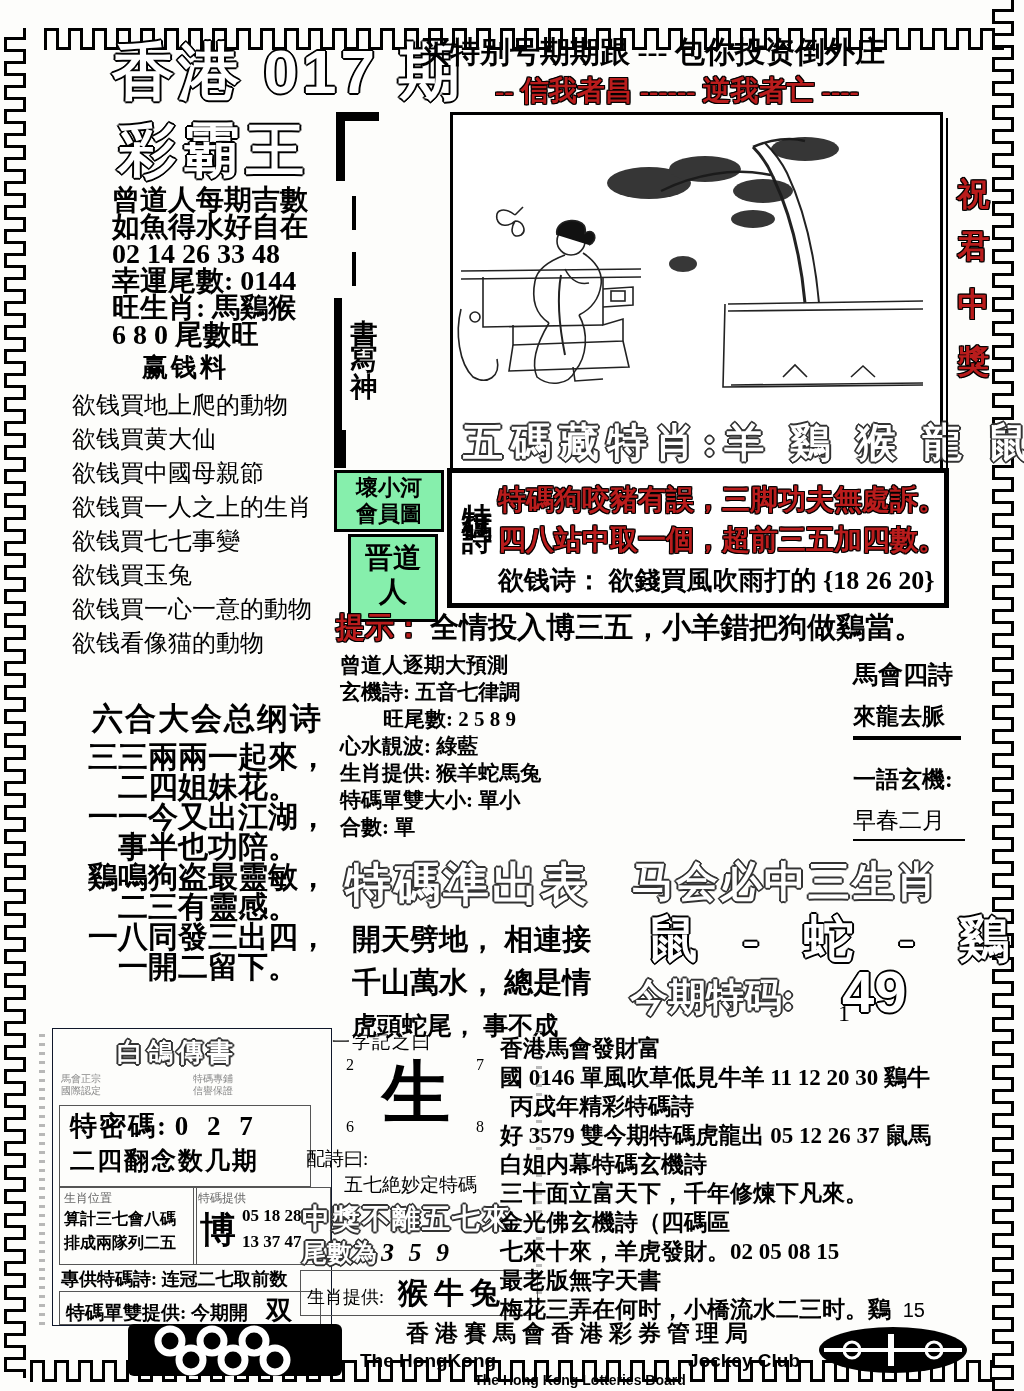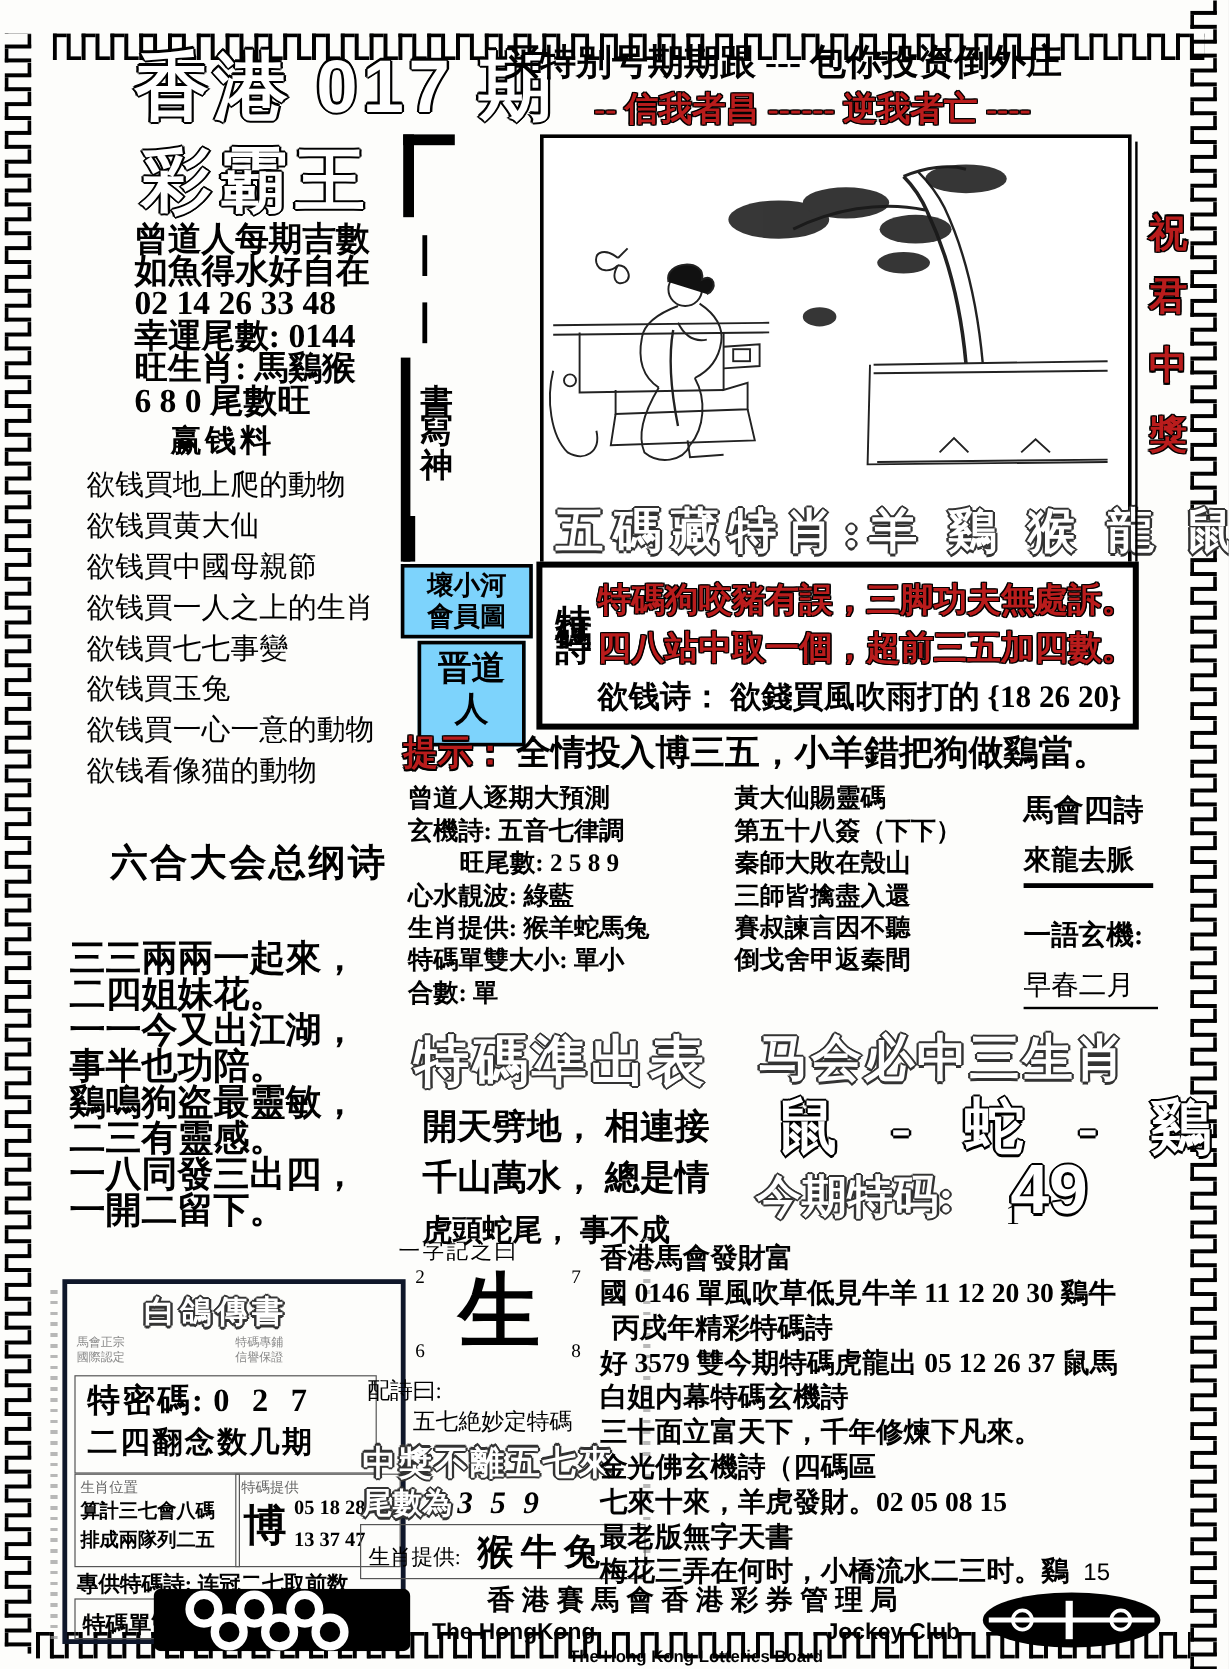--- a/index.html
+++ b/index.html
@@ -28,21 +28,21 @@
     background-repeat:repeat-x,repeat-x,repeat-x;}
   .wave-v{width:22px;
     background-image:
       repeating-linear-gradient(0deg,#000 0 12px,rgba(0,0,0,0) 12px 24px),
       repeating-linear-gradient(0deg,#000 0 12px,rgba(0,0,0,0) 12px 24px),
       repeating-linear-gradient(0deg,#000 0 3px,rgba(0,0,0,0) 3px 12px);
     background-size:3px 24px,3px 24px,100% 24px;
     background-position:0 0,100% 12px,0 0;
     background-repeat:repeat-y,repeat-y,repeat-y;}
   .vtext{writing-mode:vertical-rl;text-orientation:upright;}
-  .seal{border:3px solid #000;font-weight:bold;text-align:center;background:#7dd3fc;}
+  .seal{border:3px solid #000;font-weight:bold;text-align:center;background:#86efac;}
   .faintcol{background-image:repeating-linear-gradient(0deg,#9a9a9a 0 3px,rgba(0,0,0,0) 3px 9px);
             width:6px;opacity:.7;}
   .line{white-space:nowrap;}
 </style>
 </head>
 <body>
 
 <div class="page">
 
   <div class="abs wave-h" style="left:44px;top:28px;width:960px;"></div>
@@ -75,21 +75,21 @@
     <div class="line" style="font-size:24px;line-height:34px;">欲钱買黄大仙</div>
     <div class="line" style="font-size:24px;line-height:34px;">欲钱買中國母親節</div>
     <div class="line" style="font-size:24px;line-height:34px;">欲钱買一人之上的生肖</div>
     <div class="line" style="font-size:24px;line-height:34px;">欲钱買七七事變</div>
     <div class="line" style="font-size:24px;line-height:34px;">欲钱買玉兔</div>
     <div class="line" style="font-size:24px;line-height:34px;">欲钱買一心一意的動物</div>
     <div class="line" style="font-size:24px;line-height:34px;">欲钱看像猫的動物</div>
   </div>
 
   <div class="abs b line" style="left:92px;top:698px;font-size:31px;letter-spacing:2px;">六合大会总纲诗</div>
-  <div class="abs" style="left:58px;top:784px;width:300px;">
+  <div class="abs" style="left:58px;top:742px;width:300px;text-align:center;">
     <div class="b line" style="font-size:30px;line-height:30px;">三三兩兩一起來，</div>
     <div class="b line" style="font-size:30px;line-height:30px;">二四姐妹花。</div>
     <div class="b line" style="font-size:30px;line-height:30px;">一一今又出江湖，</div>
     <div class="b line" style="font-size:30px;line-height:30px;">事半也功陪。</div>
     <div class="b line" style="font-size:30px;line-height:30px;">鷄鳴狗盗最靈敏，</div>
     <div class="b line" style="font-size:30px;line-height:30px;">二三有靈感。</div>
     <div class="b line" style="font-size:30px;line-height:30px;">一八同發三出四，</div>
     <div class="b line" style="font-size:30px;line-height:30px;">一開二留下。</div>
   </div>
 
@@ -181,49 +181,41 @@
 
   <div class="abs" style="left:340px;top:652px;width:270px;">
     <div class="b line" style="font-size:21px;line-height:27px;">曾道人逐期大預測</div>
     <div class="b line" style="font-size:21px;line-height:27px;">玄機詩:  五音七律調</div>
     <div class="b line" style="font-size:21px;line-height:27px;padding-left:43px;">旺尾數:  2 5 8 9</div>
     <div class="b line" style="font-size:21px;line-height:27px;">心水靚波:  綠藍</div>
     <div class="b line" style="font-size:21px;line-height:27px;">生肖提供:  猴羊蛇馬兔</div>
     <div class="b line" style="font-size:21px;line-height:27px;">特碼單雙大小:  單小</div>
     <div class="b line" style="font-size:21px;line-height:27px;">合數:  單</div>
   </div>
-  <div class="abs" style="left:612px;top:652px;width:240px;">
-    <div class="b line" style="font-size:21px;line-height:27px;">黃大仙賜靈碼</div>
-    <div class="b line" style="font-size:21px;line-height:27px;">第五十八簽（下下）</div>
-    <div class="b line" style="font-size:21px;line-height:27px;">秦師大敗在殼山</div>
-    <div class="b line" style="font-size:21px;line-height:27px;">三師皆擒盡入還</div>
-    <div class="b line" style="font-size:21px;line-height:27px;">賽叔諫言因不聽</div>
-    <div class="b line" style="font-size:21px;line-height:27px;">倒戈舍甲返秦間</div>
-  </div>
   <div class="abs" style="left:853px;top:658px;width:130px;">
     <div class="b line" style="font-size:25px;">馬會四詩</div>
     <div class="b line" style="font-size:23px;margin-top:10px;border-bottom:4px solid #000;padding-bottom:4px;width:108px;">來龍去脈</div>
     <div class="b line" style="font-size:23px;margin-top:24px;">一語玄機:</div>
     <div class="line" style="font-size:23px;margin-top:10px;border-bottom:2px solid #000;padding-bottom:3px;width:112px;">早春二月</div>
   </div>
 
   <div class="abs otg line" style="left:345px;top:854px;font-size:46px;letter-spacing:3px;">特碼準出表</div>
   <div class="abs" style="left:352px;top:918px;width:270px;">
     <div class="b line" style="font-size:29px;line-height:43px;">開天劈地， 相連接</div>
     <div class="b line" style="font-size:29px;line-height:43px;">千山萬水， 總是情</div>
     <div class="b line" style="font-size:25px;line-height:43px;">虎頭蛇尾， 事不成</div>
   </div>
 
   <div class="abs otg line" style="left:632px;top:854px;font-size:42px;letter-spacing:2px;">马会必中三生肖</div>
   <div class="abs ot line" style="left:648px;top:906px;font-size:50px;letter-spacing:16px;">鼠 - 蛇 - 鷄</div>
   <div class="abs otg line" style="left:630px;top:972px;font-size:38px;">今期特码:</div>
   <div class="abs ot line" style="left:842px;top:958px;font-size:58px;font-family:'Liberation Sans',sans-serif;">49</div>
   <div class="abs line" style="left:838px;top:1000px;font-size:24px;">1</div>
 
-  <div class="abs" style="left:52px;top:1066px;width:278px;height:296px;border:4px solid #0f172a;">
+  <div class="abs" style="left:52px;top:1028px;width:278px;height:296px;border:1px solid #0f172a;">
     <div class="abs faintcol" style="left:-14px;top:0px;height:296px;"></div>
     <div class="abs otg line" style="left:64px;top:6px;font-size:26px;letter-spacing:4px;">白鴿傳書</div>
     <div class="abs" style="left:8px;top:44px;font-size:10px;color:#888;line-height:12px;">
       <div>馬會正宗</div>
       <div>國際認定</div>
     </div>
     <div class="abs" style="left:140px;top:44px;font-size:10px;color:#888;line-height:12px;">
       <div>特碼專鋪</div>
       <div>信譽保證</div>
     </div>

